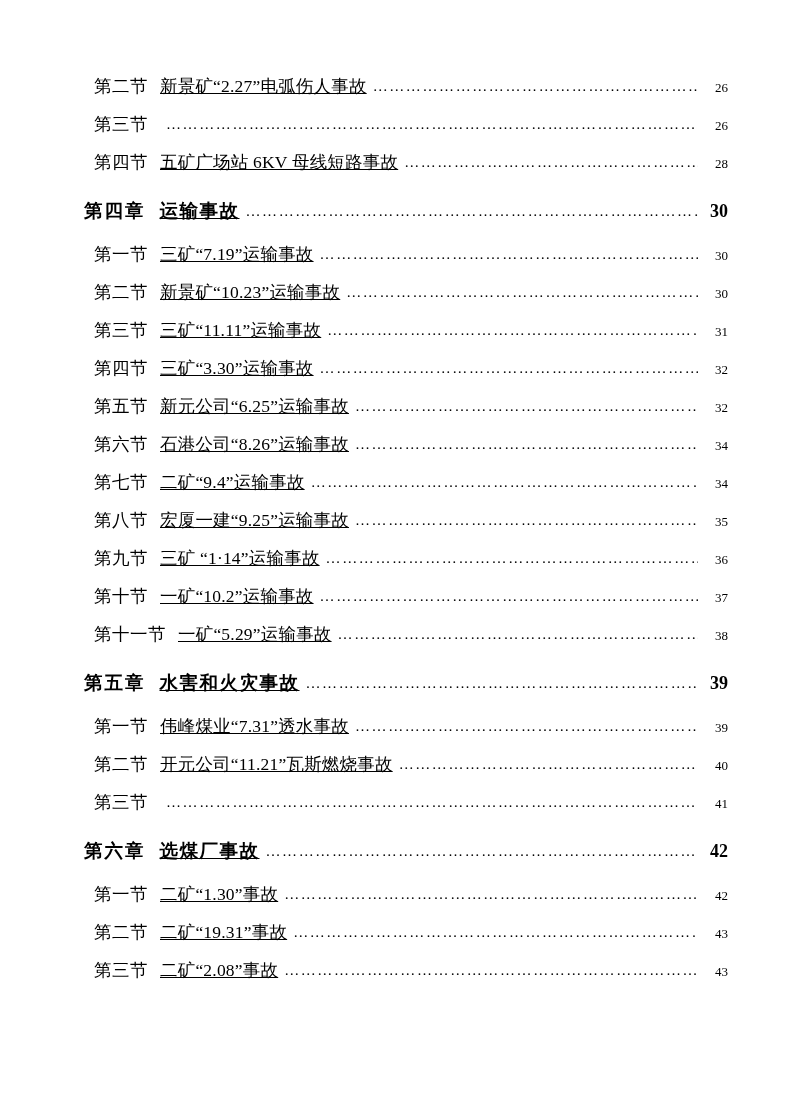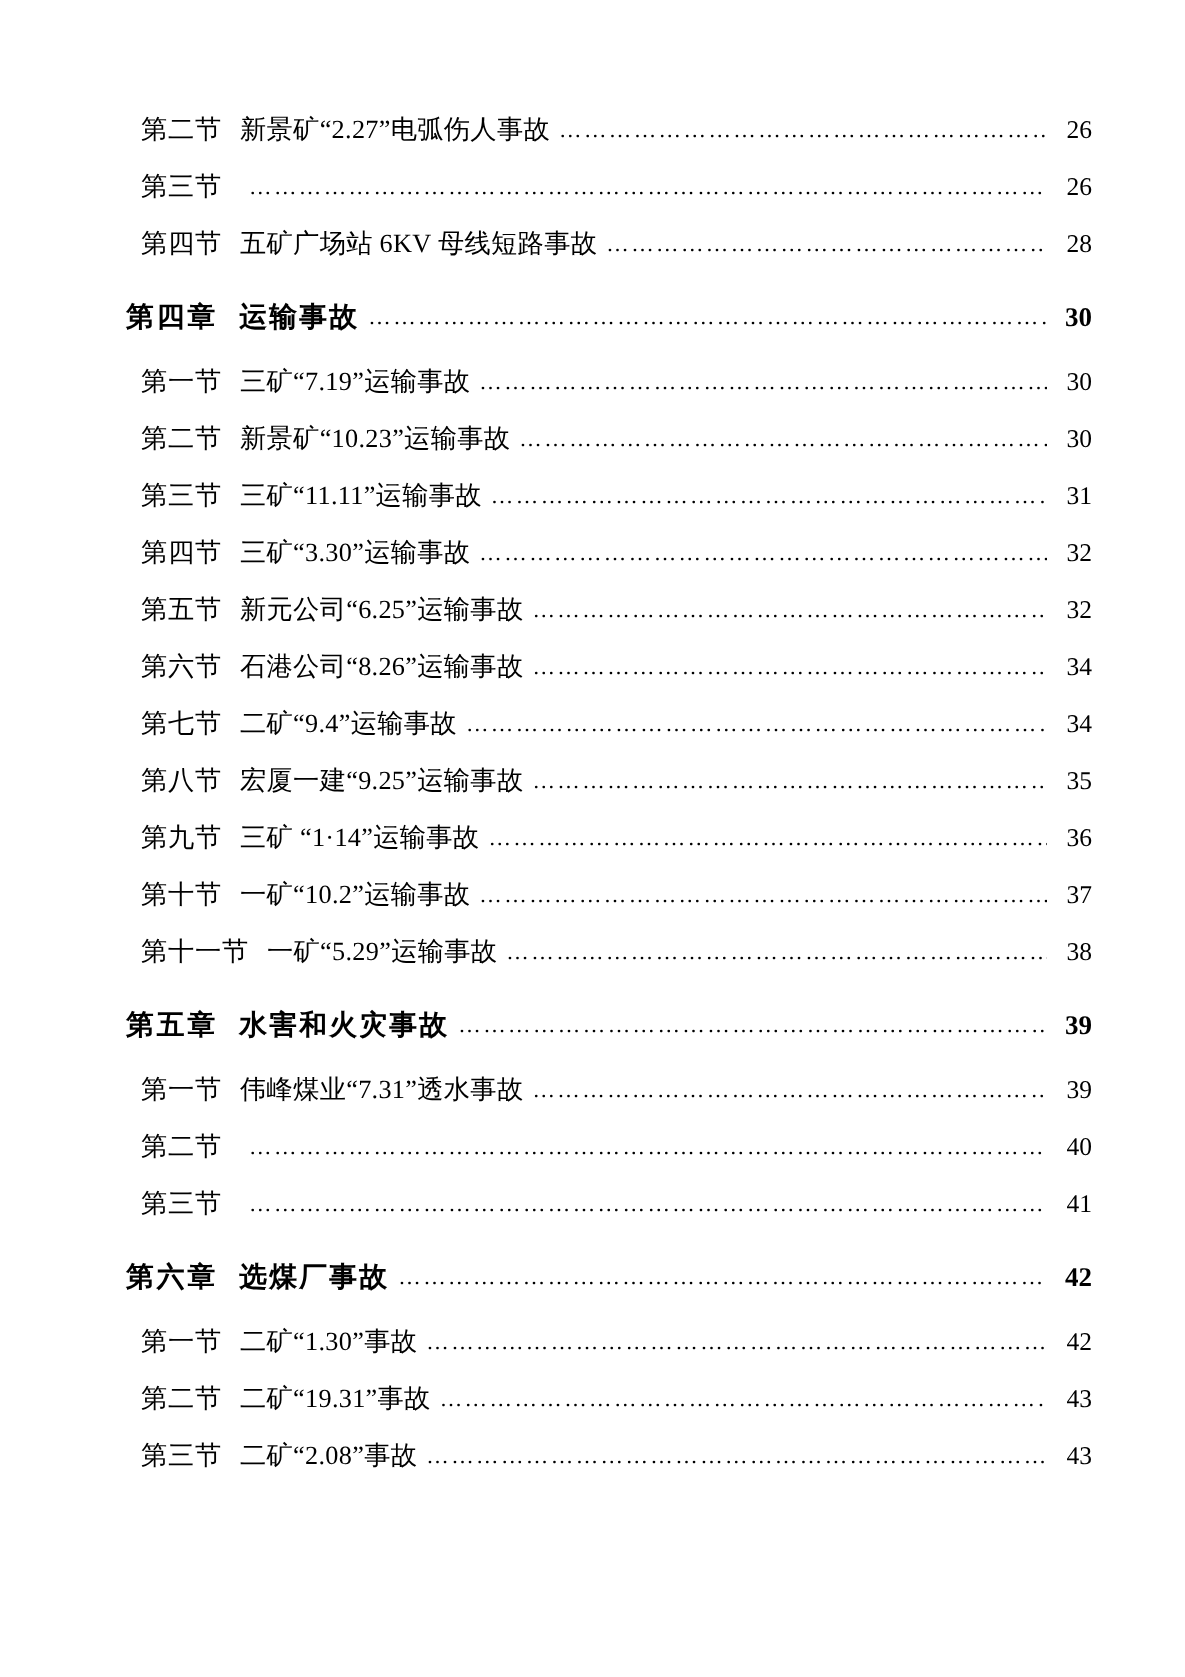--- a/index.html
+++ b/index.html
@@ -53,20 +53,21 @@
   .level-chapter .entry-label {
     letter-spacing: 2px;
     margin-right: 14px;
   }
   .level-section .entry-label {
     margin-right: 12px;
   }
   .entry-title {
     white-space: nowrap;
     letter-spacing: 0.2px;
+    text-decoration: underline;
   }
   .level-chapter .entry-title {
     letter-spacing: 1.5px;
   }
   .dots {
     flex: 1 1 auto;
     overflow: hidden;
     white-space: nowrap;
     margin: 0 4px 0 6px;
     font-size: 15px;
@@ -74,21 +75,21 @@
     color: #000;
     position: relative;
     top: -1px;
   }
   .level-chapter .dots {
     font-weight: normal;
     font-size: 15px;
   }
   .entry-page {
     white-space: nowrap;
-    font-size: 17px;
+    font-size: 13px;
     min-width: 26px;
     text-align: right;
   }
   .level-chapter .entry-page {
     font-size: 18px;
     font-weight: bold;
   }
   .gap-top {
     margin-top: 10px;
   }
@@ -194,20 +195,21 @@
         <span class="entry-page">39</span>
       </div>
       <div class="toc-entry level-section">
         <span class="entry-label">第一节</span>
         <span class="entry-title">伟峰煤业“7.31”透水事故</span>
         <span class="dots">…………………………………………………………………………………………………………………………………………</span>
         <span class="entry-page">39</span>
       </div>
       <div class="toc-entry level-section">
         <span class="entry-label">第二节</span>
+        <span class="entry-title">开元公司“11.21”瓦斯燃烧事故</span>
         <span class="dots">…………………………………………………………………………………………………………………………………………</span>
         <span class="entry-page">40</span>
       </div>
       <div class="toc-entry level-section">
         <span class="entry-label">第三节</span>
         <span class="dots">…………………………………………………………………………………………………………………………………………</span>
         <span class="entry-page">41</span>
       </div>
       <div class="toc-entry level-chapter gap-top">
         <span class="entry-label">第六章</span>

